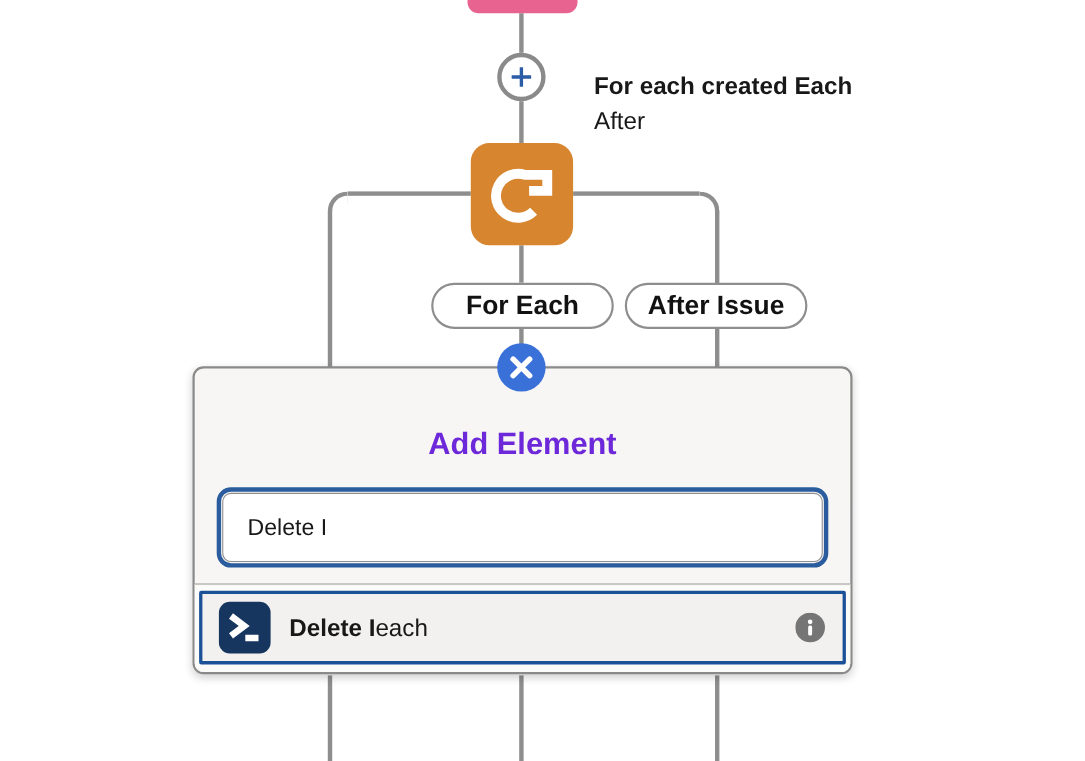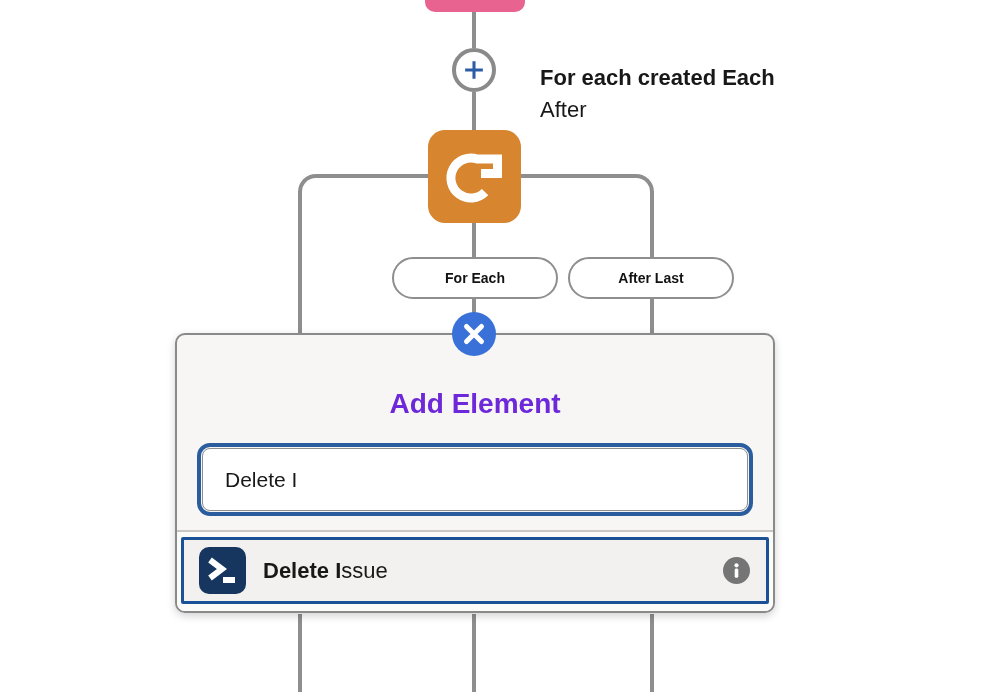--- a/index.html
+++ b/index.html
@@ -17,21 +17,21 @@
   
   .pink-node{position:absolute;left:425px;top:-14px;width:100px;height:26px;border-radius:10px;background:#e8638f;}
   .plus-circle{position:absolute;left:452px;top:48px;width:44px;height:44px;border-radius:50%;
     background:#ffffff;border:4px solid #8a8a8a;box-sizing:border-box;display:flex;align-items:center;justify-content:center;cursor:pointer;}
   .loop-node{position:absolute;left:428px;top:130px;width:93px;height:93px;border-radius:17px;background:#d7852e;
     display:flex;align-items:center;justify-content:center;cursor:pointer;}
   .node-label{position:absolute;left:540px;top:62px;font-size:22px;line-height:32px;}
   .node-label .t1{font-weight:bold;}
   .pill{position:absolute;top:257px;width:166px;height:42px;box-sizing:border-box;background:#ffffff;
     border:2px solid #8e8e8e;border-radius:21px;display:flex;align-items:center;justify-content:center;
-    font-weight:bold;font-size:14px;color:#121212;}
+    font-weight:bold;font-size:24px;color:#121212;}
   .pill.for-each{left:392px;}
   .pill.after-last{left:568px;}
   .x-circle{position:absolute;left:452px;top:312px;width:44px;height:44px;border-radius:50%;background:#3a71d8;
     display:flex;align-items:center;justify-content:center;cursor:pointer;z-index:5;}
 
   
   .popup{position:absolute;left:175px;top:333px;width:600px;height:280px;box-sizing:border-box;
     background:#f7f6f4;border:2px solid #8a8a8a;border-radius:10px;box-shadow:0 3px 8px rgba(0,0,0,0.18);z-index:4;}
   .popup-title{position:absolute;left:0;top:53px;width:100%;text-align:center;font-weight:bold;font-size:28px;color:#6d28d9;}
   .search-outer{position:absolute;left:20px;top:108px;width:556px;height:73px;box-sizing:border-box;
@@ -90,21 +90,21 @@
       <svg width="93" height="93" viewBox="0 0 93 93">
         <path d="M 57.1 62.1 A 20 20 0 1 1 49.2 29.0 L 69.5 29.0 L 69.5 43.5 L 53 43.5" fill="none" stroke="#ffffff" stroke-width="9" stroke-linecap="butt" stroke-linejoin="miter"></path>
       </svg>
     </span>
   </div>
 
   <div class="pill for-each">
     <span>For Each</span>
   </div>
   <div class="pill after-last">
-    <span>After Last</span>
+    <span>After Issue</span>
   </div>
 
   <div class="x-circle">
     <span style="display:flex;">
       <svg width="44" height="44" viewBox="0 0 44 44">
         <path d="M14.5 14.5 L29.5 29.5 M29.5 14.5 L14.5 29.5" stroke="#ffffff" stroke-width="5" stroke-linecap="round"></path>
       </svg>
     </span>
   </div>
 
@@ -118,21 +118,21 @@
     </div>
 
     <div class="results">
       <div class="result-row">
         <span class="term-icon">
           <svg width="47" height="47" viewBox="0 0 47 47">
             <path d="M11 13 L23 22 L11 31" fill="none" stroke="#ffffff" stroke-width="6" stroke-linejoin="miter"></path>
             <path d="M24 33 L36 33" stroke="#ffffff" stroke-width="6"></path>
           </svg>
         </span>
-        <span class="result-label"><span class="match">Delete I</span><span>ssue</span></span>
+        <span class="result-label"><span class="match">Delete I</span><span>each</span></span>
         <span class="info-icon">
           <svg width="27" height="27" viewBox="0 0 27 27">
             <circle cx="13.5" cy="13.5" r="13.5" fill="#757575"></circle>
             <circle cx="13.5" cy="8.3" r="2.1" fill="#ffffff"></circle>
             <rect x="11.7" y="11.6" width="3.6" height="9.2" rx="1.4" fill="#ffffff"></rect>
           </svg>
         </span>
       </div>
     </div>
   </div>

